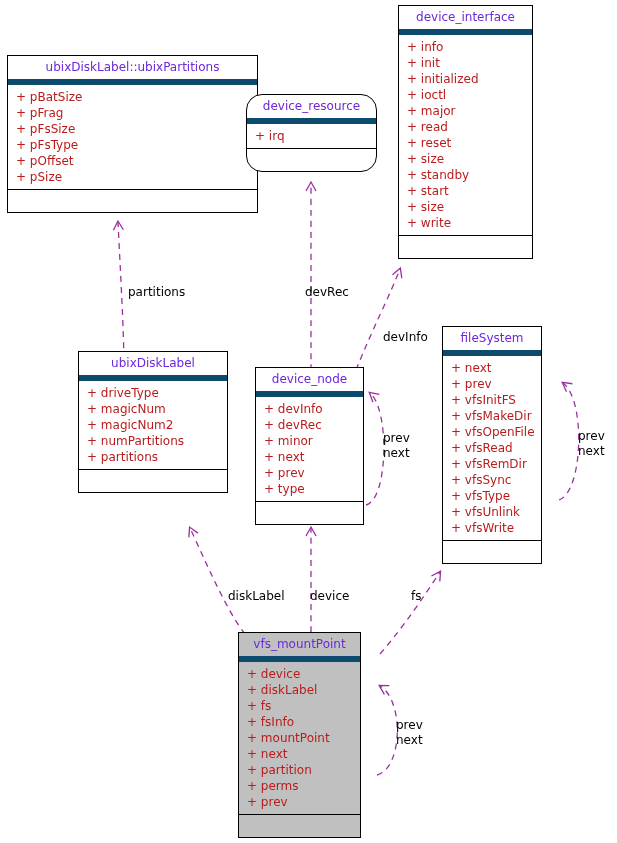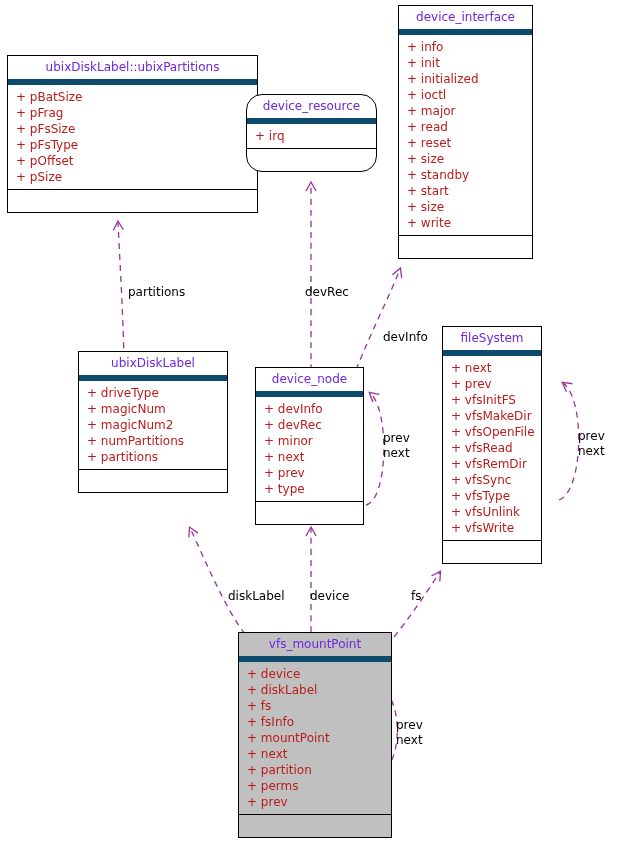--- a/index.html
+++ b/index.html
@@ -176,21 +176,21 @@
       <div class="uml-attr">+ vfsRead</div>
       <div class="uml-attr">+ vfsRemDir</div>
       <div class="uml-attr">+ vfsSync</div>
       <div class="uml-attr">+ vfsType</div>
       <div class="uml-attr">+ vfsUnlink</div>
       <div class="uml-attr">+ vfsWrite</div>
     </div>
     <div class="uml-methods"></div>
   </div>
 
-  <div class="uml-box shaded" style="left:238px; top:632px; width:154px;">
+  <div class="uml-box shaded" style="left:238px; top:632px; width:123px;">
     <div class="uml-title">vfs_mountPoint</div>
     <div class="uml-attrs">
       <div class="uml-attr">+ device</div>
       <div class="uml-attr">+ diskLabel</div>
       <div class="uml-attr">+ fs</div>
       <div class="uml-attr">+ fsInfo</div>
       <div class="uml-attr">+ mountPoint</div>
       <div class="uml-attr">+ next</div>
       <div class="uml-attr">+ partition</div>
       <div class="uml-attr">+ perms</div>

